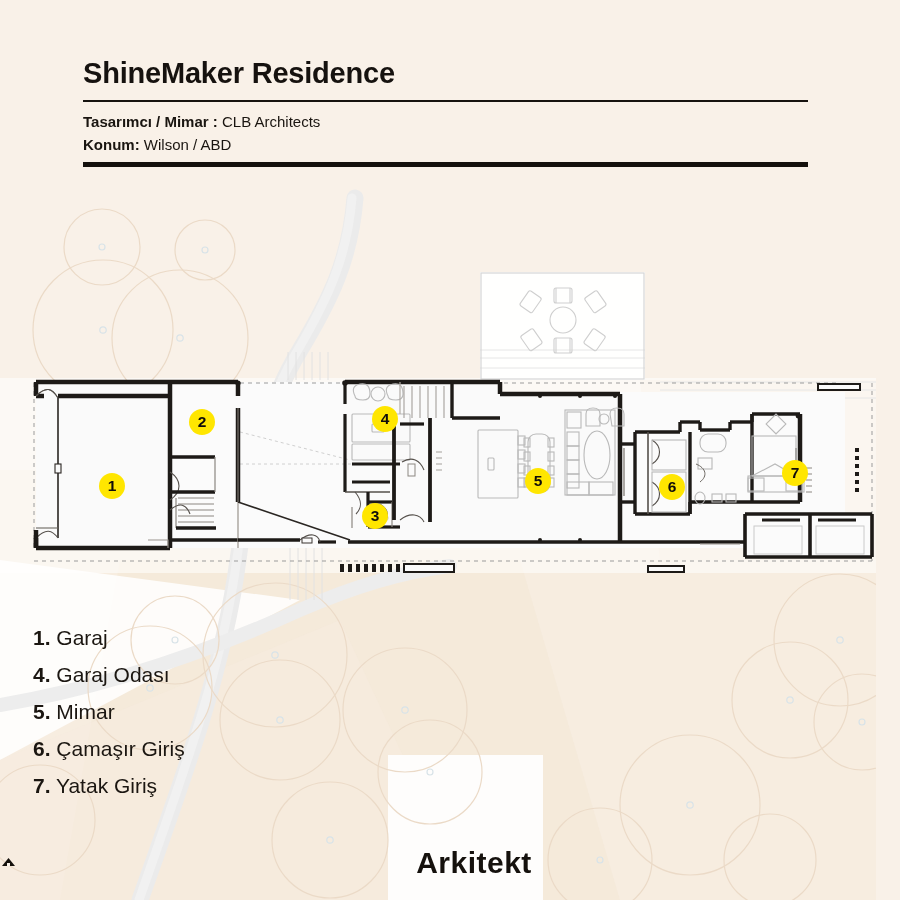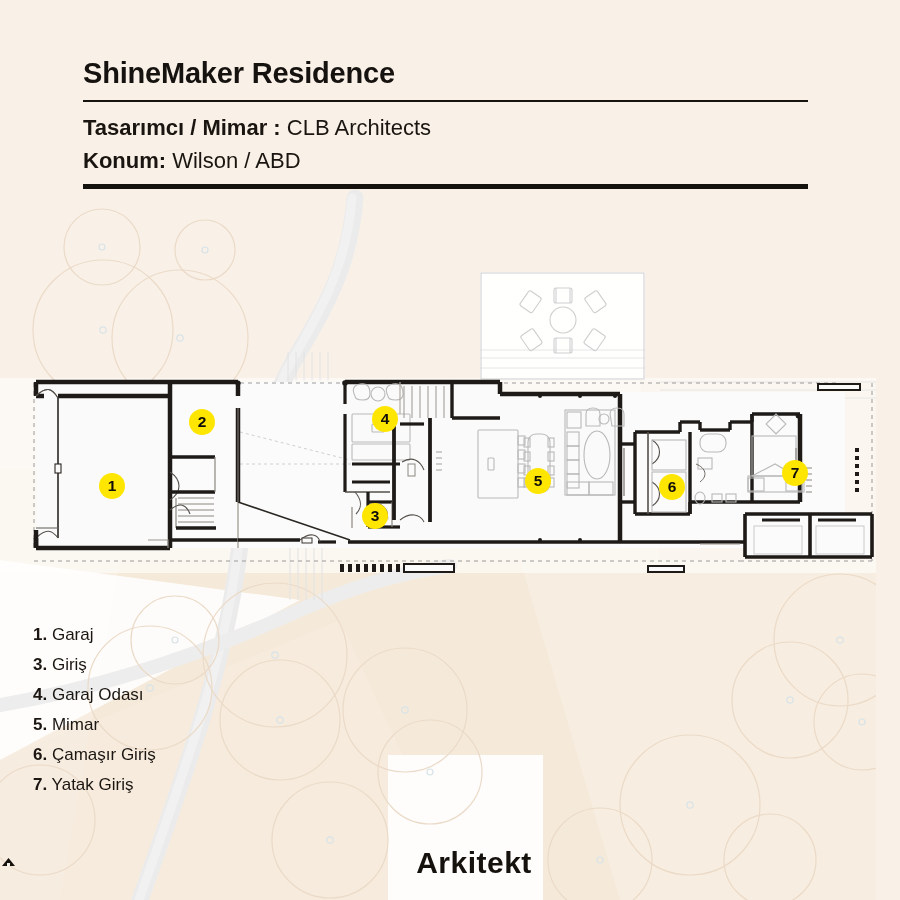--- a/index.html
+++ b/index.html
@@ -16,36 +16,36 @@
   #site{position:absolute;inset:0;width:900px;height:900px;}
 
   
   #header{position:absolute;left:83px;top:58px;width:725px;}
   #title{
     font-size:29px;font-weight:bold;color:#16120f;letter-spacing:-0.2px;
     line-height:1.1;margin:0 0 10px 0;
   }
   .rule-thin{height:2px;background:#17130f;width:725px;}
   #meta{padding:9px 0 6px 0;}
-  .meta-line{font-size:22px;color:#1a1510;line-height:1.52;white-space:nowrap;}
+  .meta-line{font-size:15px;color:#1a1510;line-height:1.52;white-space:nowrap;}
   .meta-line b{font-weight:bold;}
   .rule-thick{height:5px;background:#15110d;width:725px;}
 
   
   #plan{position:absolute;left:0;top:352px;width:900px;height:245px;}
 
   
   .marker{position:absolute;width:26px;height:26px;border-radius:50%;
     background:#ffe600;display:flex;align-items:center;justify-content:center;
     font-size:15.5px;font-weight:bold;color:#100d0a;line-height:1;
     font-family:"Liberation Sans", sans-serif;}
 
   
   #legend{position:absolute;left:33px;top:620px;}
-  .legend-row{font-size:17px;color:#1b1611;line-height:1.76;white-space:nowrap;}
+  .legend-row{font-size:21px;color:#1b1611;line-height:1.76;white-space:nowrap;}
   .legend-row b{font-weight:bold;}
 
   
   #logo{position:absolute;left:0;top:846px;width:900px;text-align:center;padding-left:24px;}
   #logo-text{display:inline-block;font-size:30px;font-weight:bold;
     color:#15110d;letter-spacing:0.5px;position:relative;}
   #logo-roof{position:absolute;left:3px;top:13px;width:13px;height:8px;}
 </style>
 </head>
 <body>
@@ -510,24 +510,20 @@
   <div class="marker" style="left:782px;top:460px;">
     <span>7</span>
   </div>
 
   <div id="legend">
     <div class="legend-row">
       <b>1.</b>
       <span>Garaj</span>
     </div>
     <div class="legend-row">
-      <b>3.</b>
-      <span>Giriş</span>
-    </div>
-    <div class="legend-row">
       <b>4.</b>
       <span>Garaj Odası</span>
     </div>
     <div class="legend-row">
       <b>5.</b>
       <span>Mimar</span>
     </div>
     <div class="legend-row">
       <b>6.</b>
       <span>Çamaşır Giriş</span>

